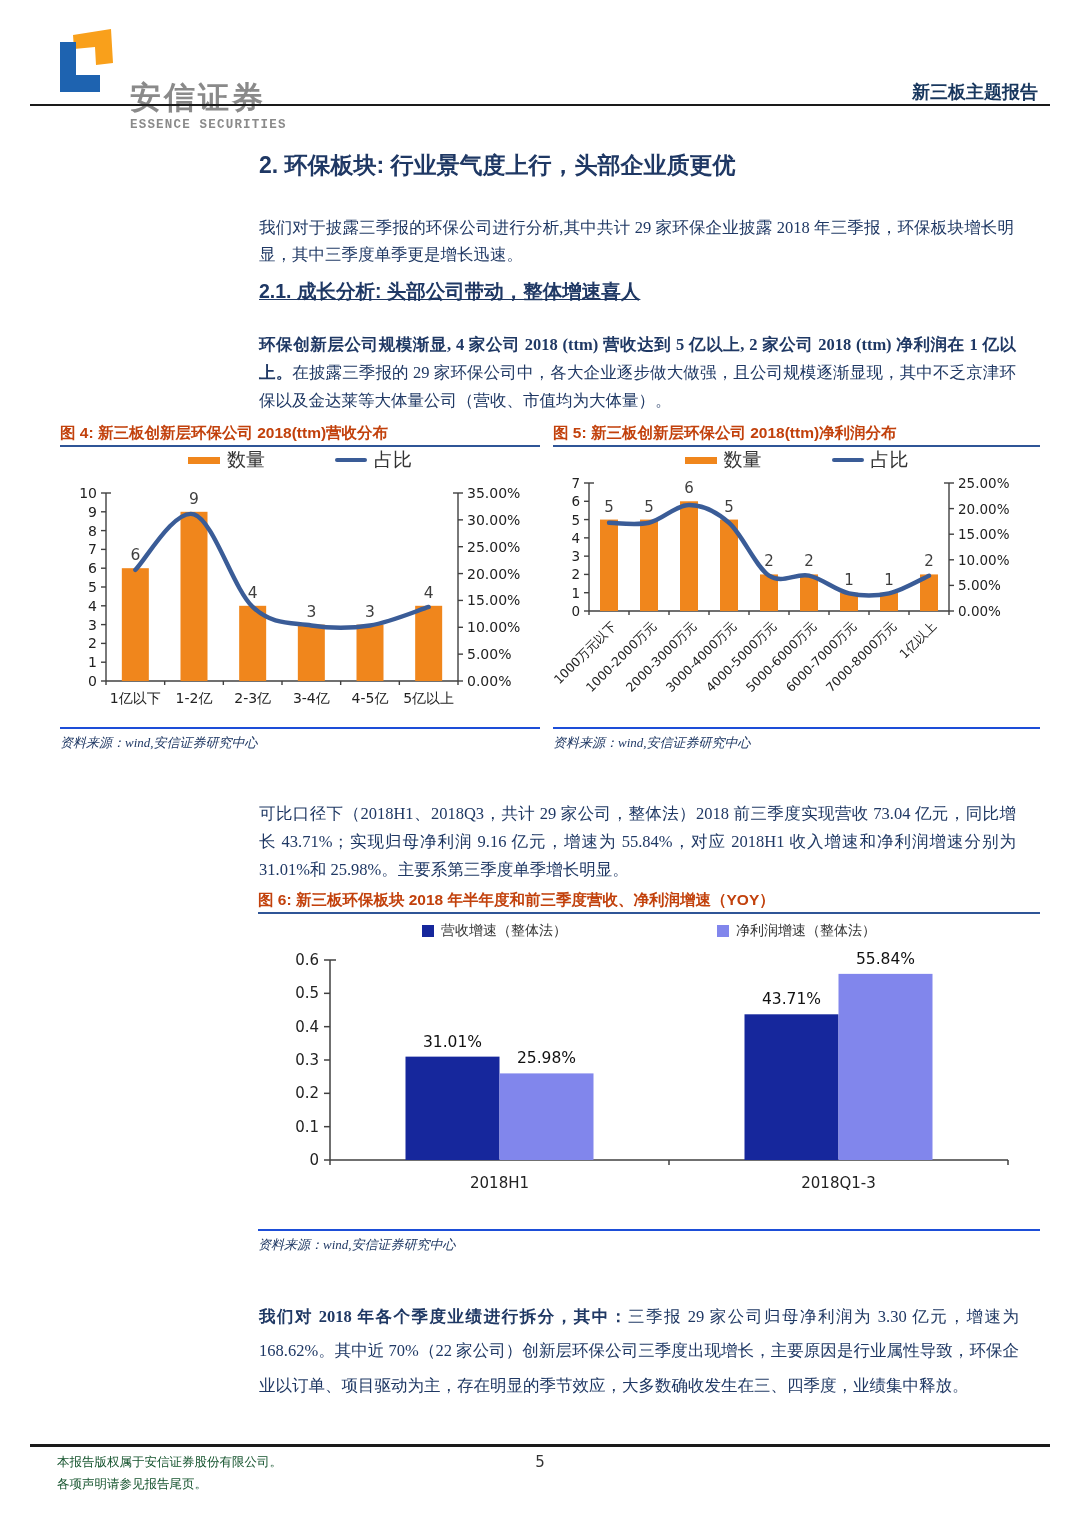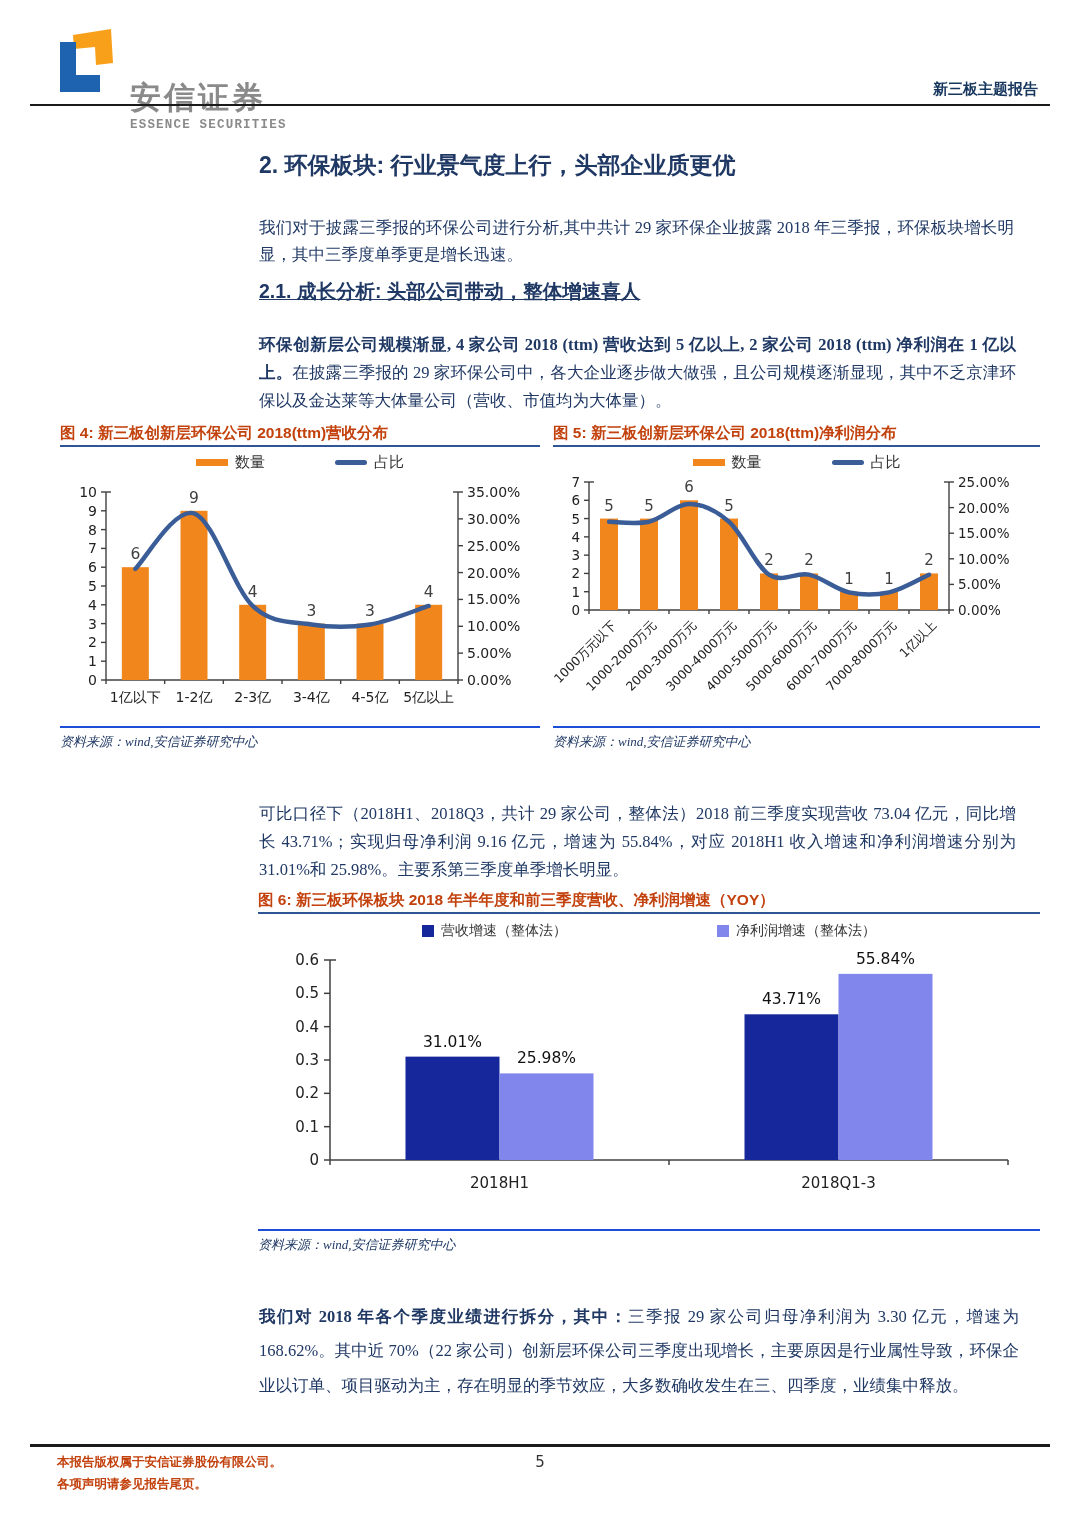--- a/index.html
+++ b/index.html
@@ -4,53 +4,53 @@
 <style>
   html,body{margin:0;padding:0;background:#ffffff;}
   .page{position:relative;width:1080px;height:1527px;background:#ffffff;overflow:hidden;
         font-family:"Liberation Serif",serif;color:#1F3864;}
   
   .hdr-logo{position:absolute;left:58px;top:28px;display:flex;align-items:flex-start;}
   .logo-mark{width:58px;height:66px;}
   .brand-txt{margin-left:14px;padding-top:8px;}
   .brand-cn{font-family:"Liberation Sans",sans-serif;font-size:31px;font-weight:700;color:#8a8a8a;letter-spacing:3px;line-height:1.1;margin-top:45px;}
   .brand-en{font-family:Liberation Mono, monospace;font-size:12.5px;font-weight:700;color:#8a8a8a;letter-spacing:1.2px;margin-top:3px;}
-  .doc-type{position:absolute;right:42px;top:80px;font-size:15px;font-weight:700;color:#17365D;}
+  .doc-type{position:absolute;right:42px;top:80px;font-size:18px;font-weight:700;color:#17365D;}
   .hdr-rule{position:absolute;left:30px;top:104px;width:1020px;height:2px;background:#1a1a1a;}
   
   .h2-title{position:absolute;left:259px;top:150px;width:790px;font-family:"Liberation Sans",sans-serif;
             font-size:23px;font-weight:700;color:#1F3864;}
   .para{position:absolute;color:#1F3864;font-size:16.5px;text-align:justify;}
   .p1{left:259px;top:197px;width:755px;line-height:1.66;}
   .h21-title{position:absolute;left:259px;top:278px;width:790px;font-family:"Liberation Sans",sans-serif;
              font-size:19.5px;font-weight:700;color:#1F3864;text-decoration:underline;}
   .p2{left:259px;top:314px;width:757px;line-height:1.7;}
   .pmid{left:259px;top:783px;width:757px;line-height:1.7;}
   .pbot{left:259px;top:1283px;width:760px;line-height:2.12;}
   .para b{font-weight:700;}
   
   .fig{position:absolute;}
   .fig4{left:60px;top:423px;width:480px;}
   .fig5{left:553px;top:423px;width:487px;}
   .fig6{left:258px;top:890px;width:782px;}
   .fig-title{font-family:"Liberation Sans",sans-serif;font-size:15.5px;font-weight:700;color:#c2410c;
              padding-bottom:1px;border-bottom:2px solid #2F5597;}
-  .fig-legend{display:flex;justify-content:center;align-items:center;gap:70px;margin:6px 0 2px 0;
-              font-family:"Liberation Sans",sans-serif;font-size:15px;color:#333;}
+  .fig-legend{display:flex;justify-content:center;align-items:center;gap:70px;margin:0 0 2px 0;
+              font-family:"Liberation Sans",sans-serif;font-size:19px;color:#333;}
   .fig6 .fig-legend{gap:150px;margin:8px 0 0 0;font-size:14px;}
   .leg-item{display:flex;align-items:center;gap:7px;}
   .sw-bar{width:32px;height:7px;display:inline-block;}
   .sw-line{width:32px;height:4.5px;border-radius:3px;display:inline-block;}
   .sw-sq{width:12px;height:12px;display:inline-block;}
   .fig-source{margin-top:2px;border-top:2px solid #1d4ed8;padding-top:5px;
               font-size:13px;font-style:italic;color:#1F3864;}
   svg text{font-family:"DejaVu Sans",sans-serif;}
   
   .ftr-rule{position:absolute;left:30px;top:1444px;width:1020px;height:2.5px;background:#1a1a1a;}
-  .ftr-left{position:absolute;left:57px;top:1452px;font-size:12.5px;font-weight:700;color:#c2410c;line-height:1.75;}
+  .ftr-left{position:absolute;left:57px;top:1452px;font-size:12.5px;font-weight:400;color:#14532d;line-height:1.75;}
   .ftr-page{position:absolute;left:0;top:1453px;width:1080px;text-align:center;
             font-family:"DejaVu Sans",sans-serif;font-size:15px;color:#333;}
 </style>
 </head>
 <body>
 
 <div class="page">
 
   <div class="hdr-logo">
     <svg class="logo-mark" viewBox="0 0 58 66">

